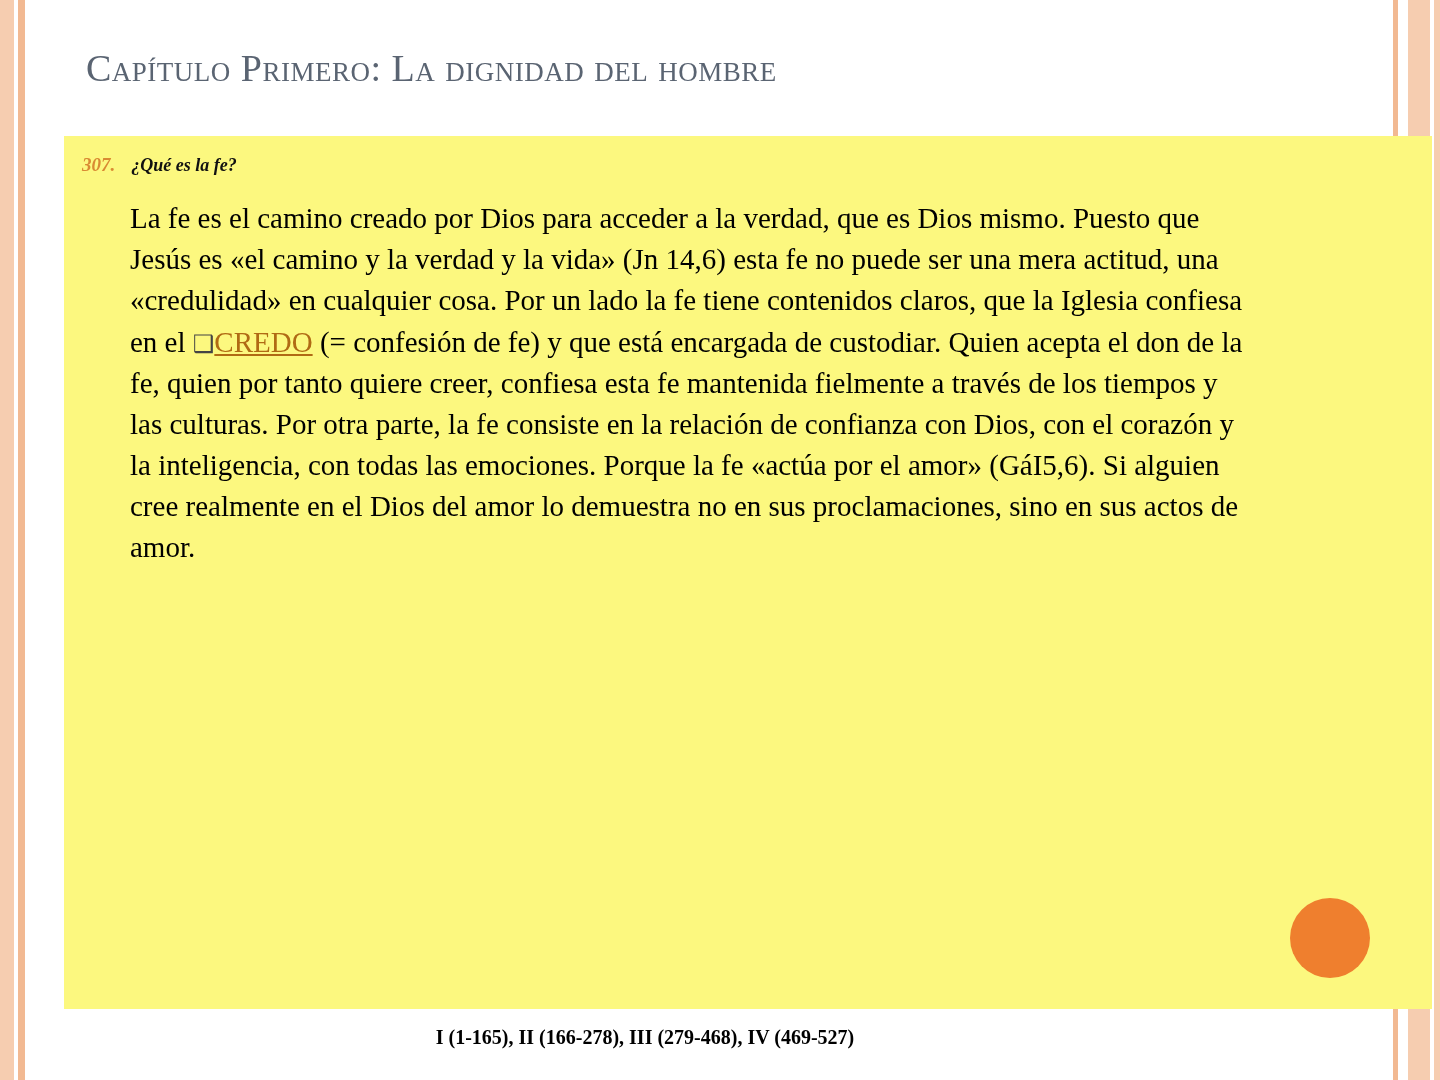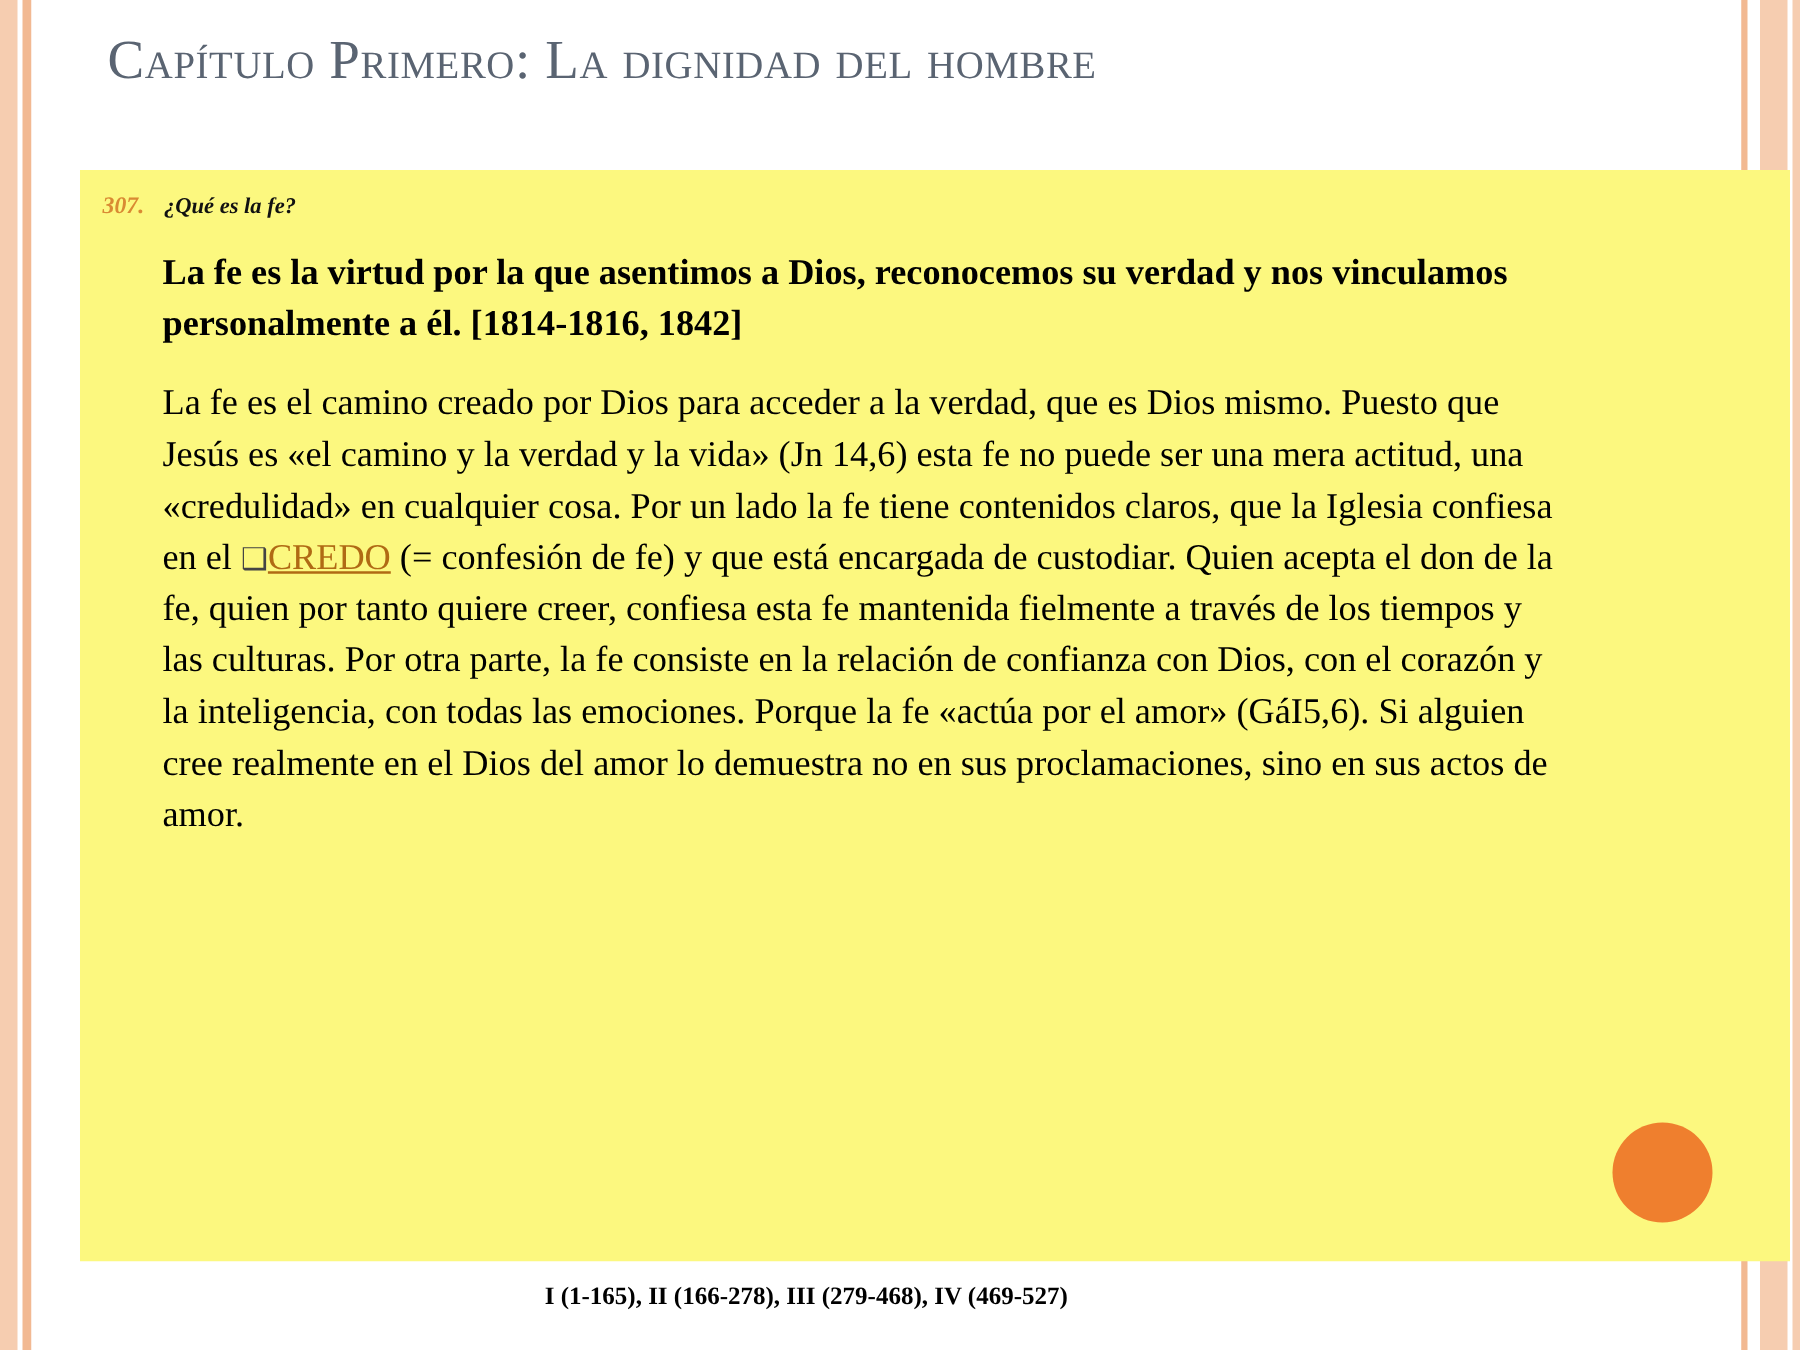--- a/index.html
+++ b/index.html
@@ -49,22 +49,22 @@
     position: absolute;
     right: 0; top: 0;
     width: 6px; height: 100%;
     background: #f6cdb0;
   }
 
   
   .title {
     position: absolute;
     left: 86px;
-    top: 22px;
-    font-size: 44px;
+    top: 46px;
+    font-size: 38px;
     color: #5a6472;
     font-family: "Liberation Serif", serif;
     font-variant: small-caps;
     letter-spacing: 0.5px;
     white-space: nowrap;
   }
 
   
   .content-box {
     position: absolute;
@@ -165,21 +165,20 @@
 
   <div class="title">Capítulo Primero: La dignidad del hombre</div>
 
   <div class="content-box">
 
     <div class="q-line">
       <span class="q-number">307.</span>
       <span class="q-text">¿Qué es la fe?</span>
     </div>
 
-    <div class="answer-bold">La fe es la virtud por la que asentimos a Dios, reconocemos su verdad y nos vinculamos personalmente a él. [1814-1816, 1842]</div>
 
     <div class="answer-body">
       <span>La fe es el camino creado por Dios para acceder a la verdad, que es Dios mismo. Puesto que Jesús es «el camino y la verdad y la vida» (Jn 14,6) esta fe no puede ser una mera actitud, una «credulidad» en cualquier cosa. Por un lado la fe tiene contenidos claros, que la Iglesia confiesa en el </span><span class="credo-marker">❑</span><span class="credo-link">CREDO</span><span> (= confesión de fe) y que está encargada de custodiar. Quien acepta el don de la fe, quien por tanto quiere creer, confiesa esta fe mantenida fielmente a través de los tiempos y las culturas. Por otra parte, la fe consiste en la relación de confianza con Dios, con el corazón y la inteligencia, con todas las emociones. Porque la fe «actúa por el amor» (GáI5,6). Si alguien cree realmente en el Dios del amor lo demuestra no en sus proclamaciones, sino en sus actos de amor.</span>
     </div>
 
   </div>
 
   <div class="circle"></div>
 
   <div class="footer">I (1-165), II (166-278), III (279-468), IV (469-527)</div>

